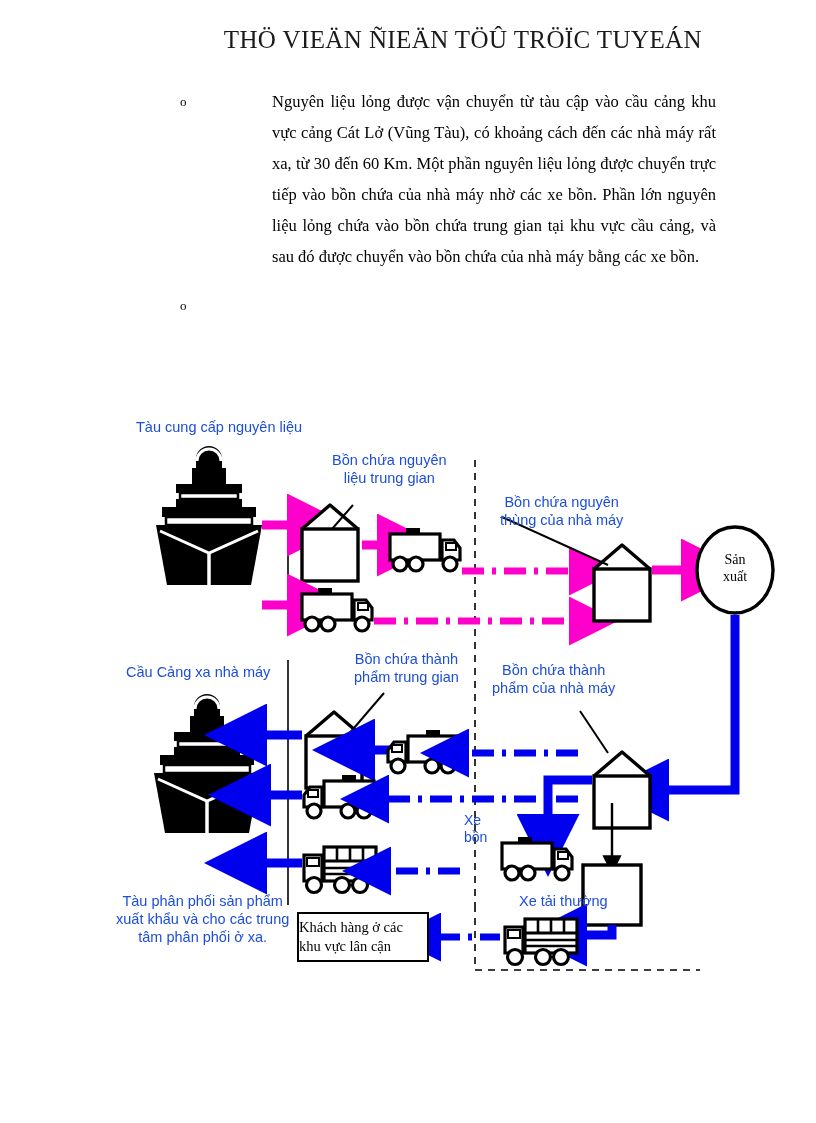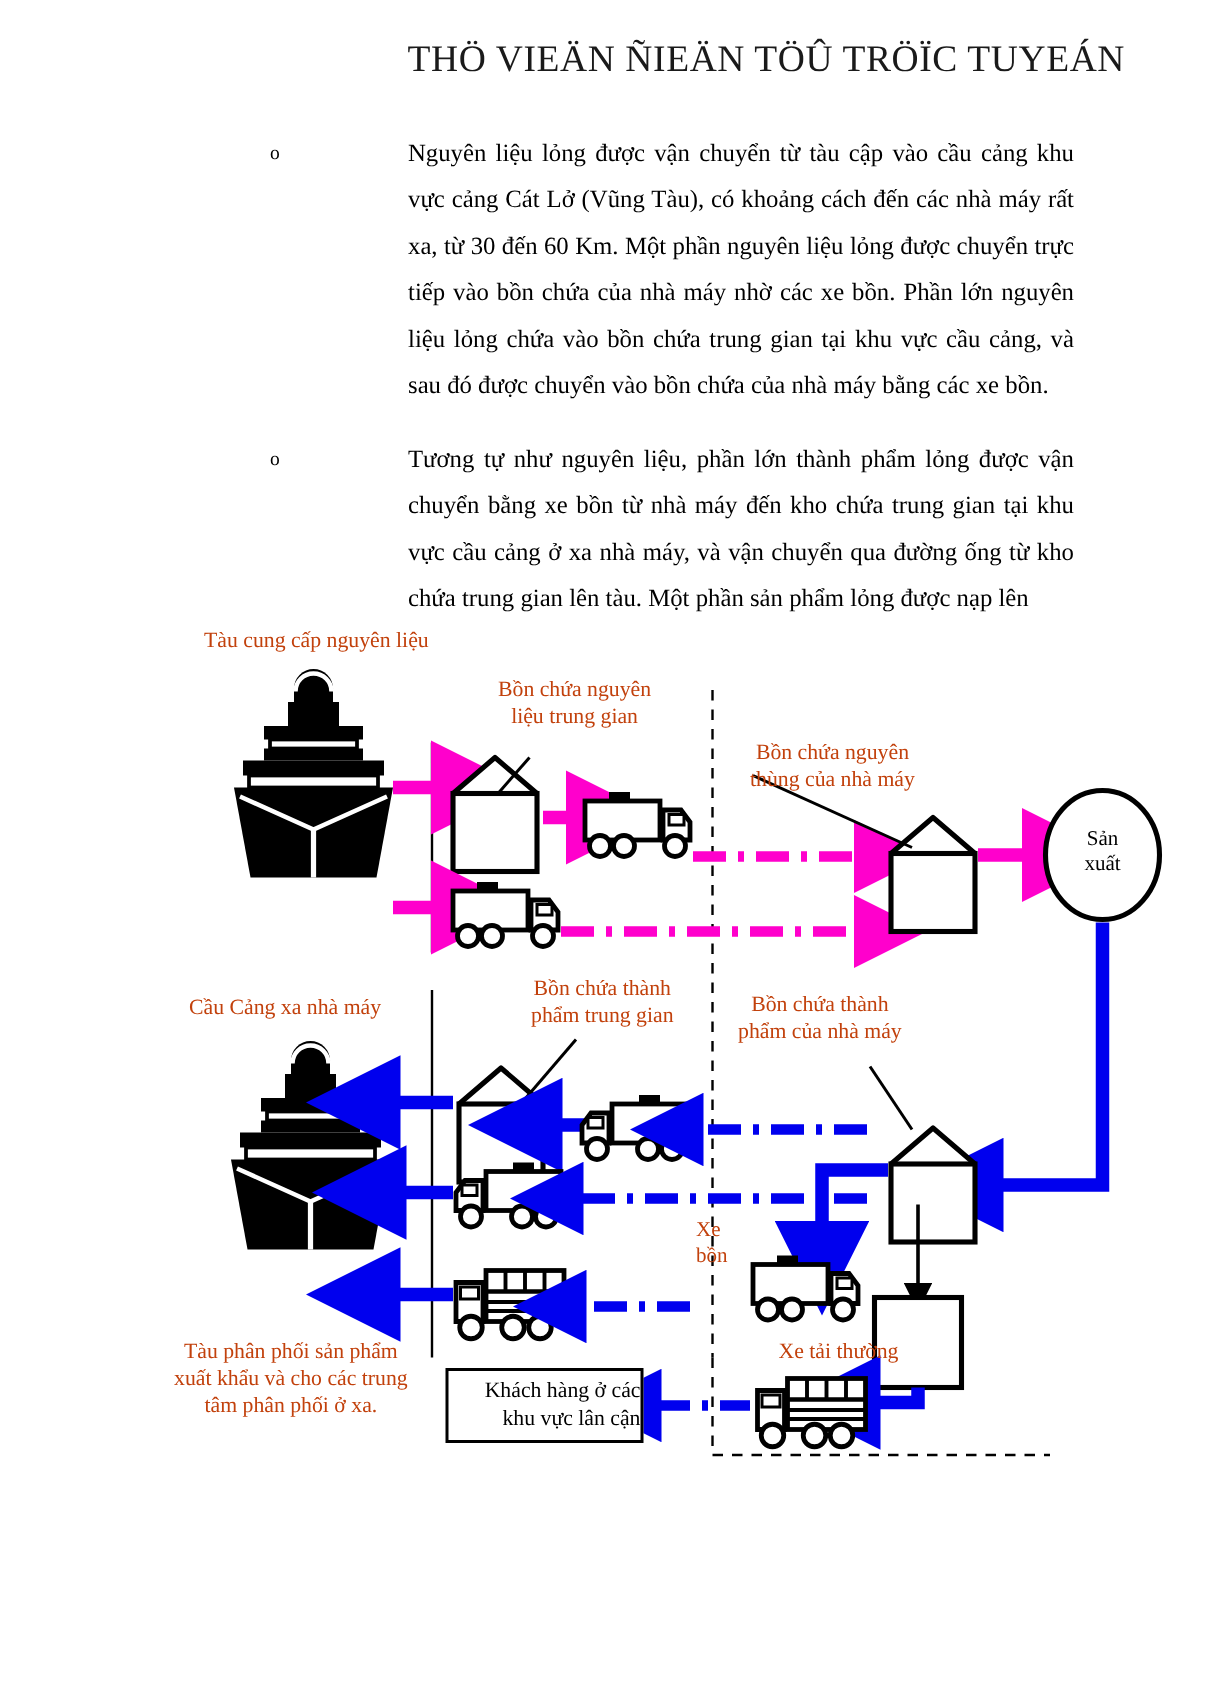--- a/index.html
+++ b/index.html
@@ -19,21 +19,20 @@
     overflow: hidden;
   }
 
   
   #header-band {
     position: absolute;
     top: 26px;
     left: 0;
     width: 704px;
     height: 40px;
-    padding-left: 48px;
   }
   #watermark-title {
     position: absolute;
     right: 2px;
     top: 0;
     font-family: "Liberation Serif", "DejaVu Serif", serif;
     font-size: 25px;
     letter-spacing: 0.4px;
     white-space: nowrap;
     color: #1a1a1a;
@@ -68,38 +67,38 @@
   #diagram {
     position: absolute;
     left: 0;
     top: 405px;
     width: 816px;
     height: 600px;
   }
   #diagram svg { display: block; }
   .dlabel {
     position: absolute;
-    font-family: Liberation Serif, serif;
+    font-family: Liberation Sans, sans-serif;
     font-size: 14.5px;
     line-height: 18px;
-    color: #c2410c;
+    color: #1d4ed8;
     white-space: nowrap;
   }
   .dlabel.center { text-align: center; }
   .boxlabel {
     position: absolute;
     border: 2px solid #000;
     background: #fff;
     font-size: 14.5px;
     line-height: 19px;
     text-align: center;
     display: flex;
     flex-direction: column;
     justify-content: center;
-    align-items: flex-end;
+    align-items: flex-start;
     box-sizing: border-box;
   }
   .ellipse-label {
     position: absolute;
     font-size: 14px;
     line-height: 17px;
     text-align: center;
     width: 70px;
     font-family: Liberation Serif, serif;
   }
@@ -113,21 +112,20 @@
     <div id="watermark-title">THÖ VIEÄN ÑIEÄN TÖÛ TRÖÏC TUYEÁN</div>
   </div>
 
   <div id="body-text">
     <p class="para p1">
       <span class="bullet">o</span>
       <span>Nguyên liệu lỏng được vận chuyển từ tàu cập vào cầu cảng khu vực cảng Cát Lở (Vũng Tàu), có khoảng cách đến các nhà  máy rất xa, từ 30 đến 60 Km. Một phần nguyên liệu lỏng được chuyển trực tiếp vào bồn chứa của nhà máy nhờ các xe bồn. Phần lớn nguyên liệu lỏng chứa vào bồn chứa trung gian tại khu vực cầu cảng, và sau đó được chuyển vào bồn chứa của nhà máy bằng các xe bồn.</span>
     </p>
     <p class="para p2">
       <span class="bullet">o</span>
-      <span>Tương tự như nguyên liệu, phần lớn thành phẩm lỏng được vận chuyển bằng xe bồn từ nhà máy đến kho chứa trung gian tại khu vực cầu cảng ở xa nhà máy, và vận chuyển qua đường ống từ kho chứa trung gian lên tàu. Một phần sản phẩm lỏng được nạp lên</span>
     </p>
   </div>
 
   <div id="diagram">
 
     <svg width="816" height="600" viewBox="0 0 816 600" xmlns="http://www.w3.org/2000/svg">
 
       <defs>
         <marker id="mArrowM" markerWidth="7" markerHeight="7" refX="1" refY="3.5" orient="auto">
           <polygon points="0,0 7,3.5 0,7" fill="#FF00CC"></polygon>

